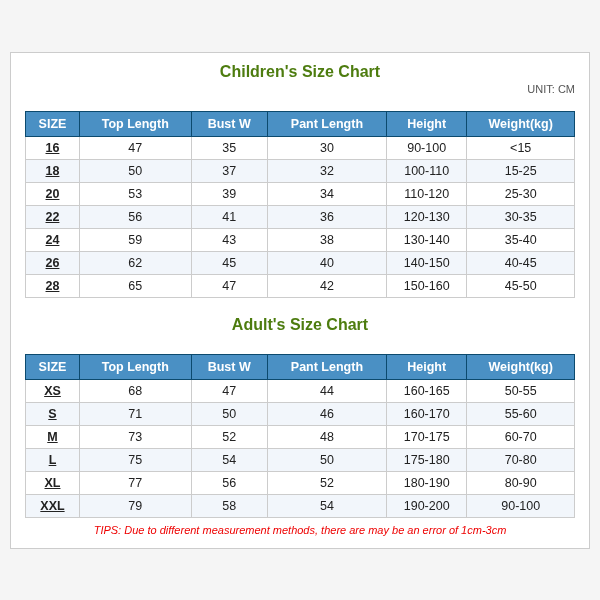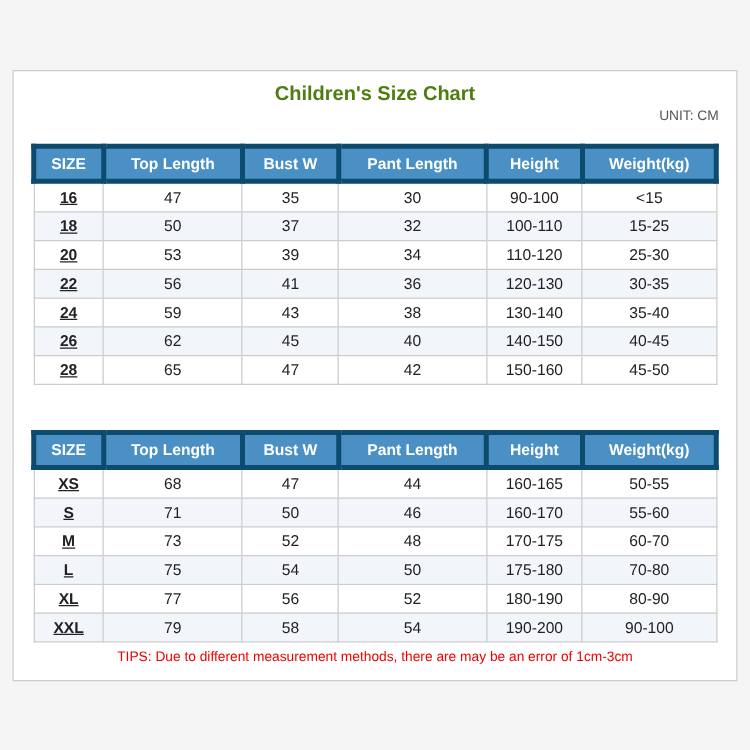--- a/index.html
+++ b/index.html
@@ -34,21 +34,21 @@
     table {
       width: 100%;
       border-collapse: collapse;
       font-size: 12.5px;
     }
     th {
       background: #4a90c4;
       color: #fff;
       padding: 5px 4px;
       text-align: center;
-      border: 4px solid #0c4a6e;
+      border: 1px solid #0c4a6e;
       font-weight: bold;
     }
     td {
       padding: 4px 4px;
       text-align: center;
       border: 1px solid #ccc;
       color: #222;
     }
     tr:nth-child(odd) td {
       background: #fff;
@@ -58,20 +58,21 @@
     }
     td:first-child {
       font-weight: bold;
       text-decoration: underline;
     }
     .tips {
       margin-top: 6px;
       font-size: 11px;
       color: #e00;
       text-align: center;
+      font-style: italic;
     }
   </style>
 </head>
 <body>
 
 <div class="chart-container">
   <div class="main-title">Children's Size Chart</div>
   <div class="unit-label">UNIT: CM</div>
 
   <table>
@@ -140,20 +141,21 @@
           <td>47</td>
           <td>42</td>
           <td>150-160</td>
           <td>45-50</td>
         </tr>
       </tbody>
   </table>
 
   <br>
 
+  <div class="main-title">Adult's Size Chart</div>
   <br>
 
   <table>
     <thead>
       <tr>
         <th>SIZE</th>
         <th>Top Length</th>
         <th>Bust W</th>
         <th>Pant Length</th>
         <th>Height</th>

